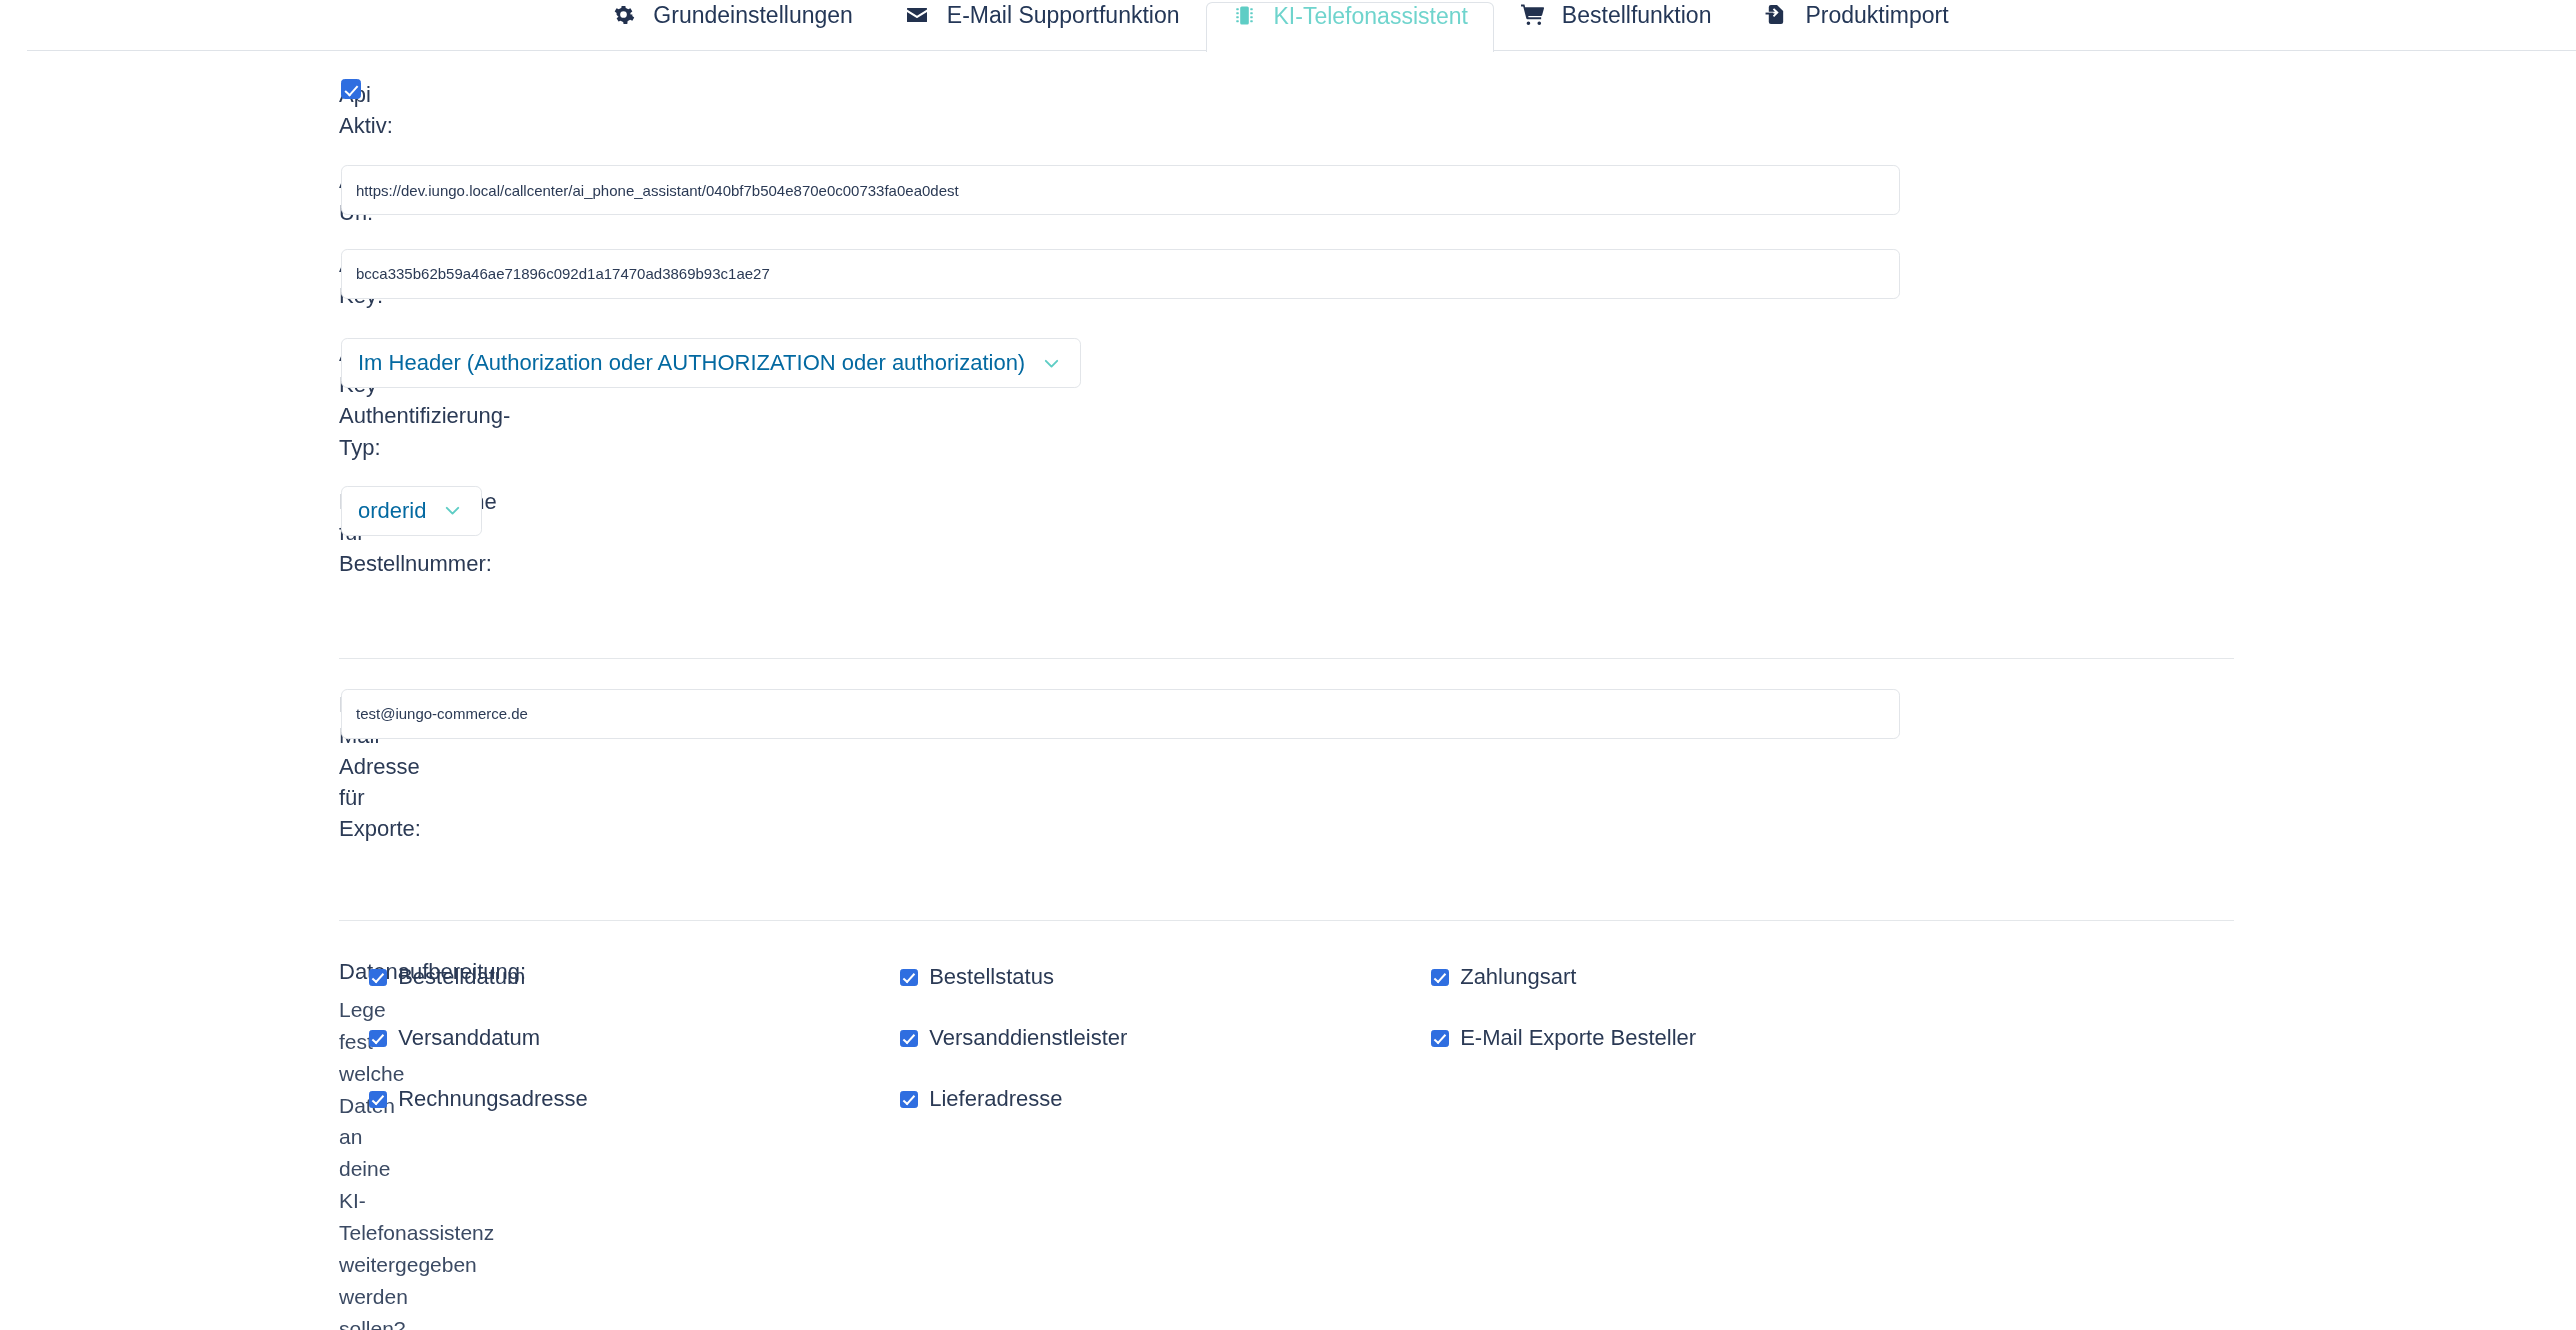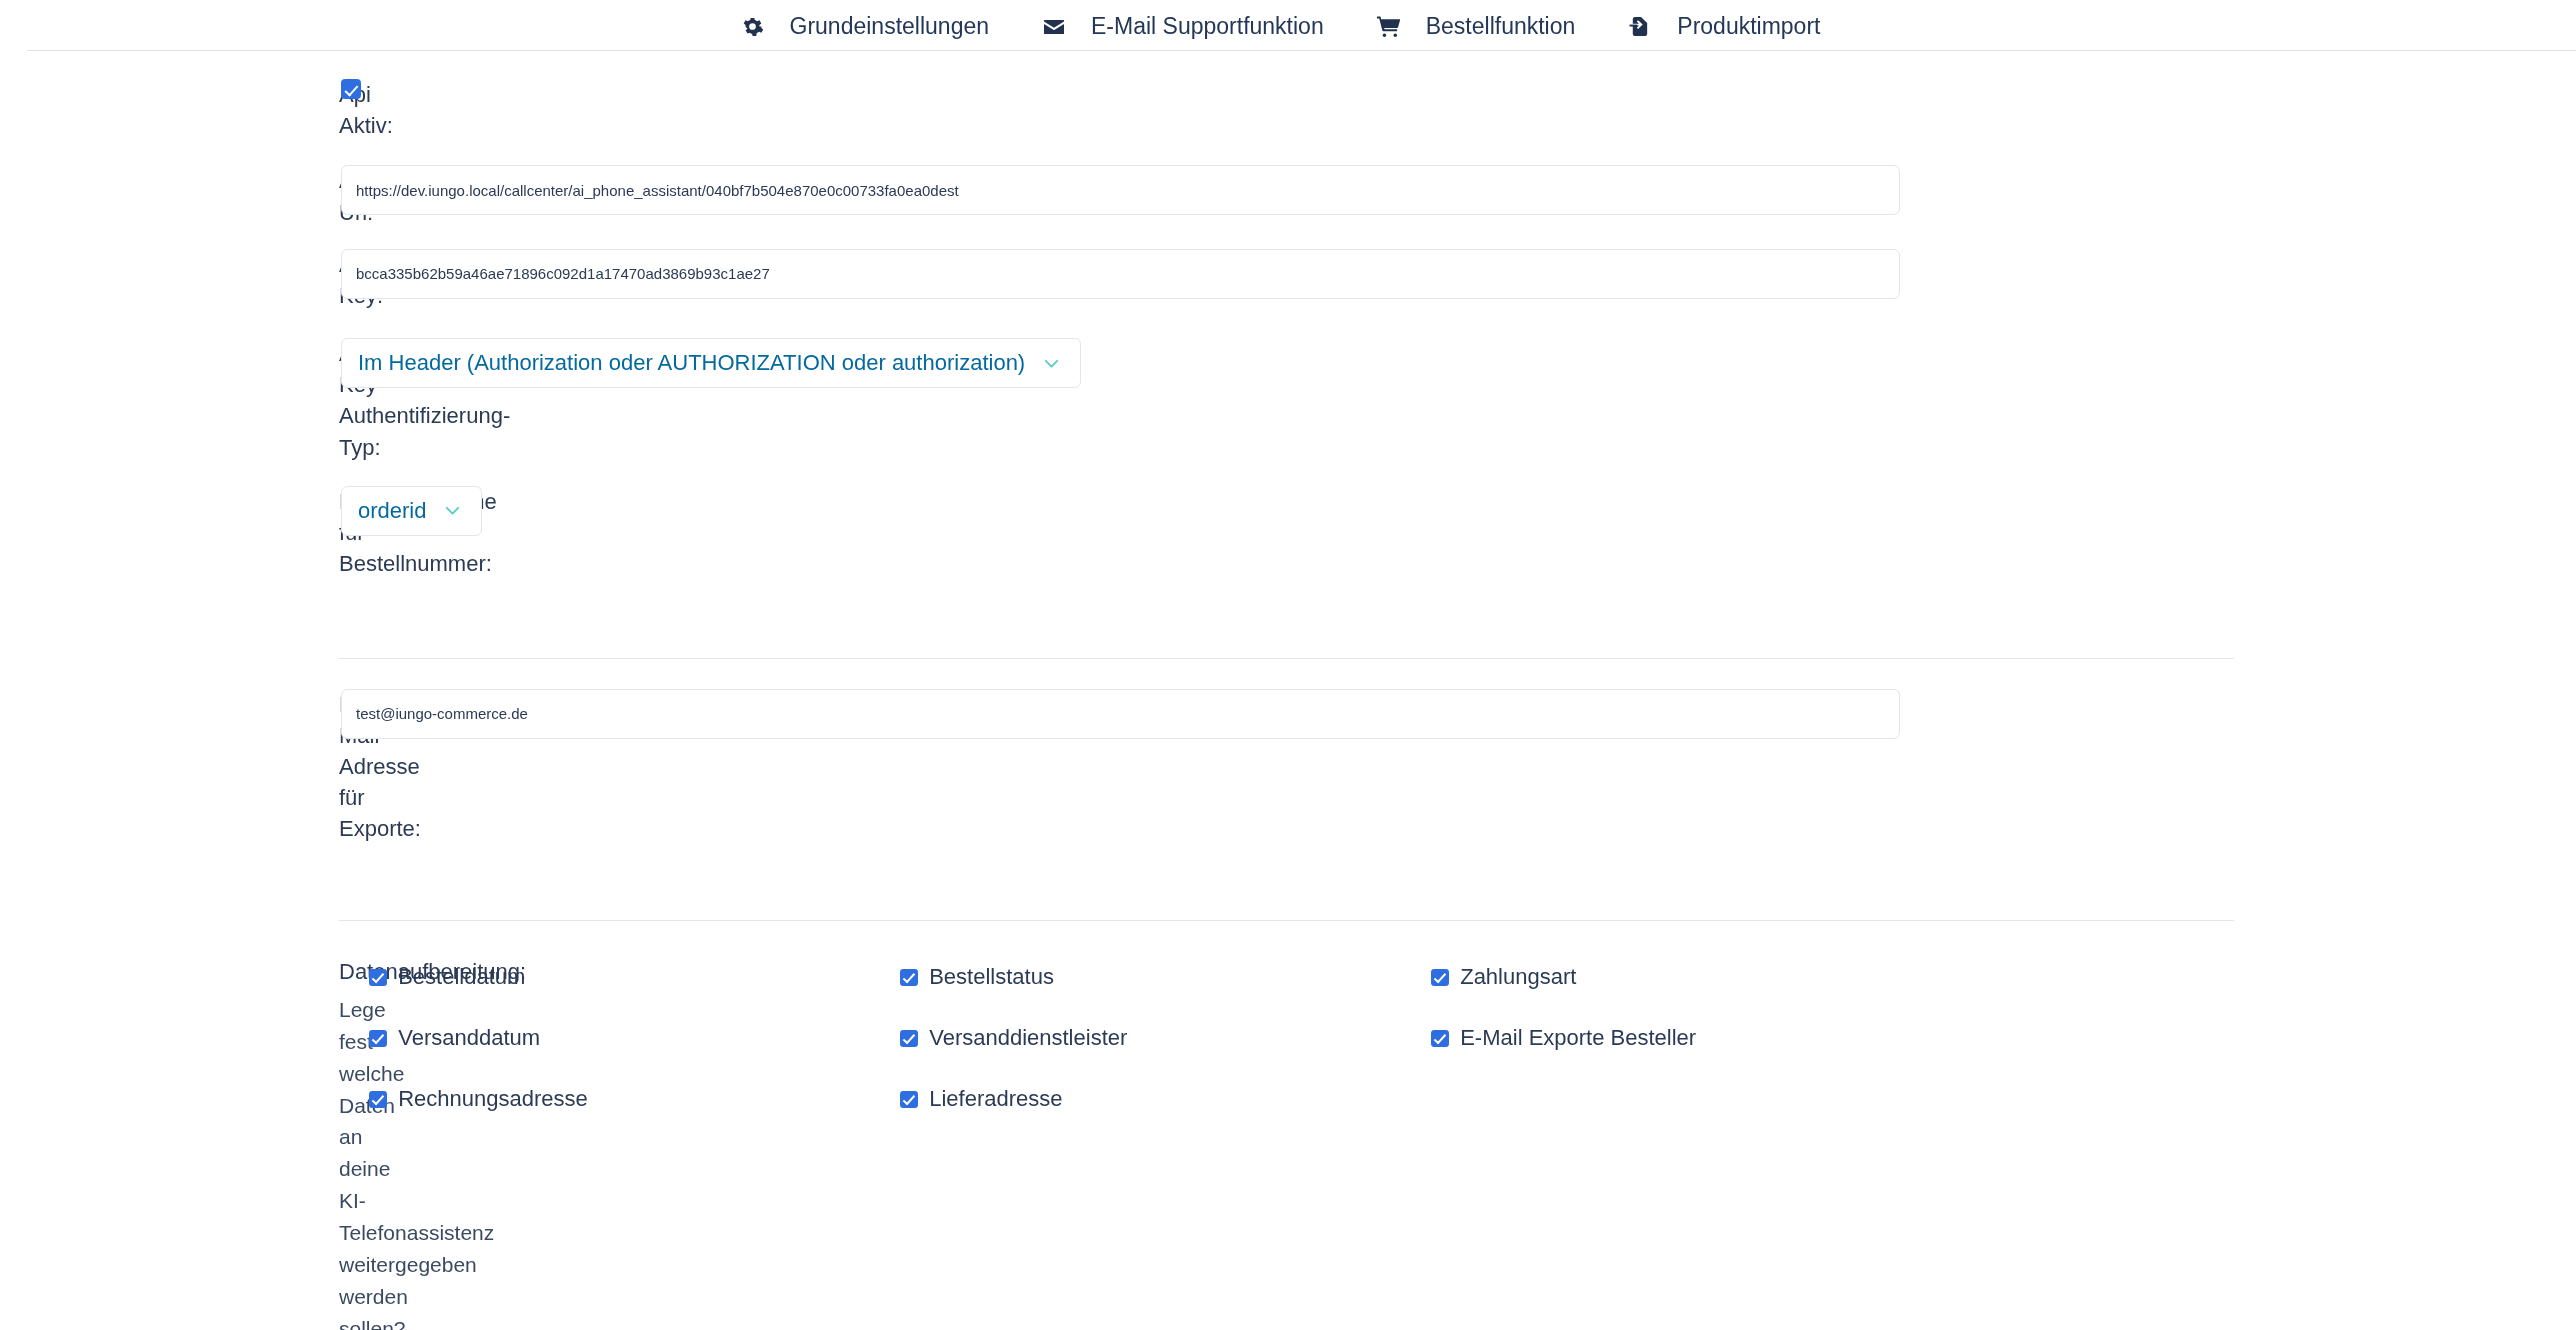--- a/index.html
+++ b/index.html
@@ -31,22 +31,21 @@
   }
   .tabs {
     display: flex;
     align-items: flex-end;
     position: relative;
     z-index: 2;
     margin-left: -16px;
   }
   .tab {
     display: flex;
-    align-items: center;
-    gap: 25px;
+    gap: 17px;
     padding: 0 25px;
     height: 50px;
     font-size: 23px;
     color: #243757;
     white-space: nowrap;
     cursor: pointer;
     background: transparent;
     border: 0.9px solid transparent;
     border-bottom: none;
   }
@@ -233,20 +232,38 @@
 
     <div class="tab">
       <span class="ticon">
         <svg width="24" height="24" viewBox="0 0 24 24">
             <path fill="#22314e" d="M2.5 5h19a.5.5 0 01.5.5v1.1l-10 6.2-10-6.2V5.5a.5.5 0 01.5-.5zM2 8.9l9.73 6.03a.5.5 0 00.54 0L22 8.9v9.6a.5.5 0 01-.5.5h-19a.5.5 0 01-.5-.5V8.9z"></path>
           </svg>
       </span>
       <span>E-Mail Supportfunktion</span>
     </div>
 
+    <div class="tab active">
+      <span class="ticon">
+        <svg width="23" height="23" viewBox="0 0 24 24">
+          <rect x="7.5" y="2.5" width="9" height="19" rx="1.6" fill="#5ecdc5"></rect>
+          <g fill="#5ecdc5">
+            <rect x="3.4" y="4.4" width="2.6" height="2.1" rx="0.5"></rect>
+            <rect x="3.4" y="8.6" width="2.6" height="2.1" rx="0.5"></rect>
+            <rect x="3.4" y="12.8" width="2.6" height="2.1" rx="0.5"></rect>
+            <rect x="3.4" y="17" width="2.6" height="2.1" rx="0.5"></rect>
+            <rect x="18" y="4.4" width="2.6" height="2.1" rx="0.5"></rect>
+            <rect x="18" y="8.6" width="2.6" height="2.1" rx="0.5"></rect>
+            <rect x="18" y="12.8" width="2.6" height="2.1" rx="0.5"></rect>
+            <rect x="18" y="17" width="2.6" height="2.1" rx="0.5"></rect>
+          </g>
+        </svg>
+      </span>
+      <span>KI-Telefonassistent</span>
+    </div>
 
     <div class="tab">
       <span class="ticon">
         <svg width="25" height="25" viewBox="0 0 24 24">
             <path fill="#22314e" d="M1 2.5h3.3l.62 2.6H22.4c.45 0 .77.42.66.85l-1.8 6.6a1.2 1.2 0 01-1.16.88H7.9l.3 1.27h12.1v1.8H7.2a1.2 1.2 0 01-1.17-.92L3.1 4.3H1V2.5zM8.1 18.6a1.75 1.75 0 110 3.5 1.75 1.75 0 010-3.5zm10.4 0a1.75 1.75 0 110 3.5 1.75 1.75 0 010-3.5z"></path>
           </svg>
       </span>
       <span>Bestellfunktion</span>
     </div>
 

